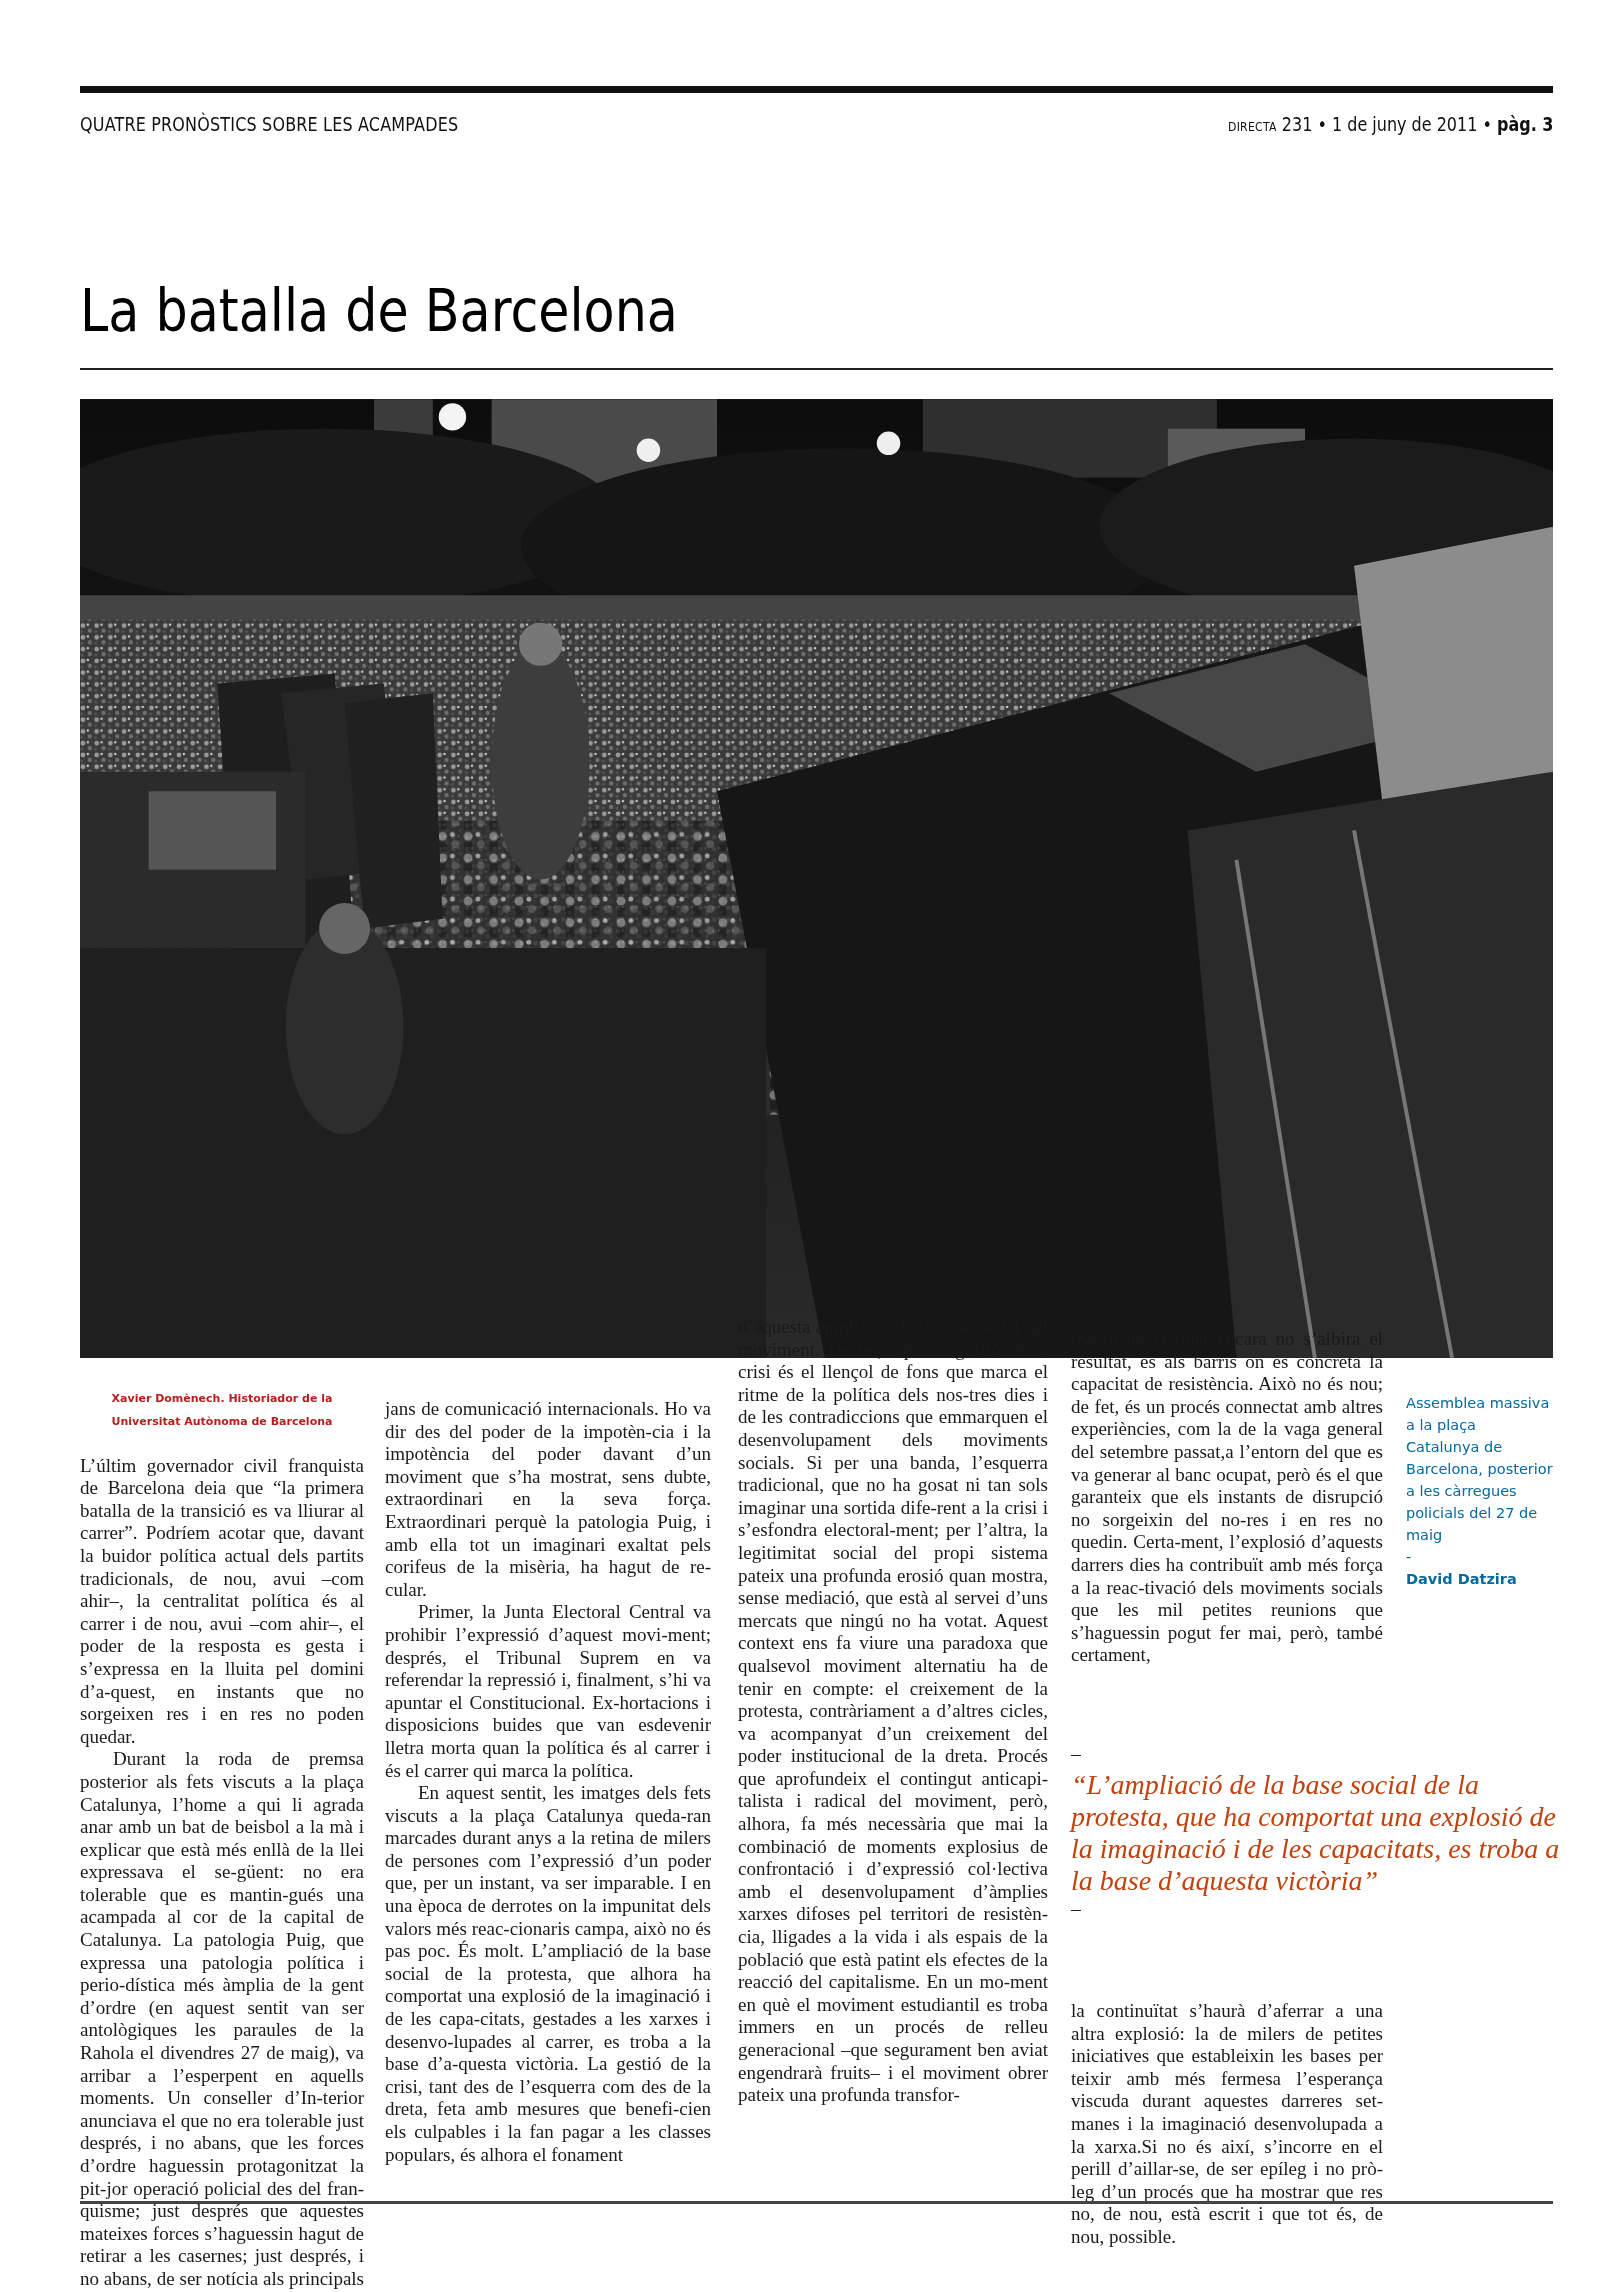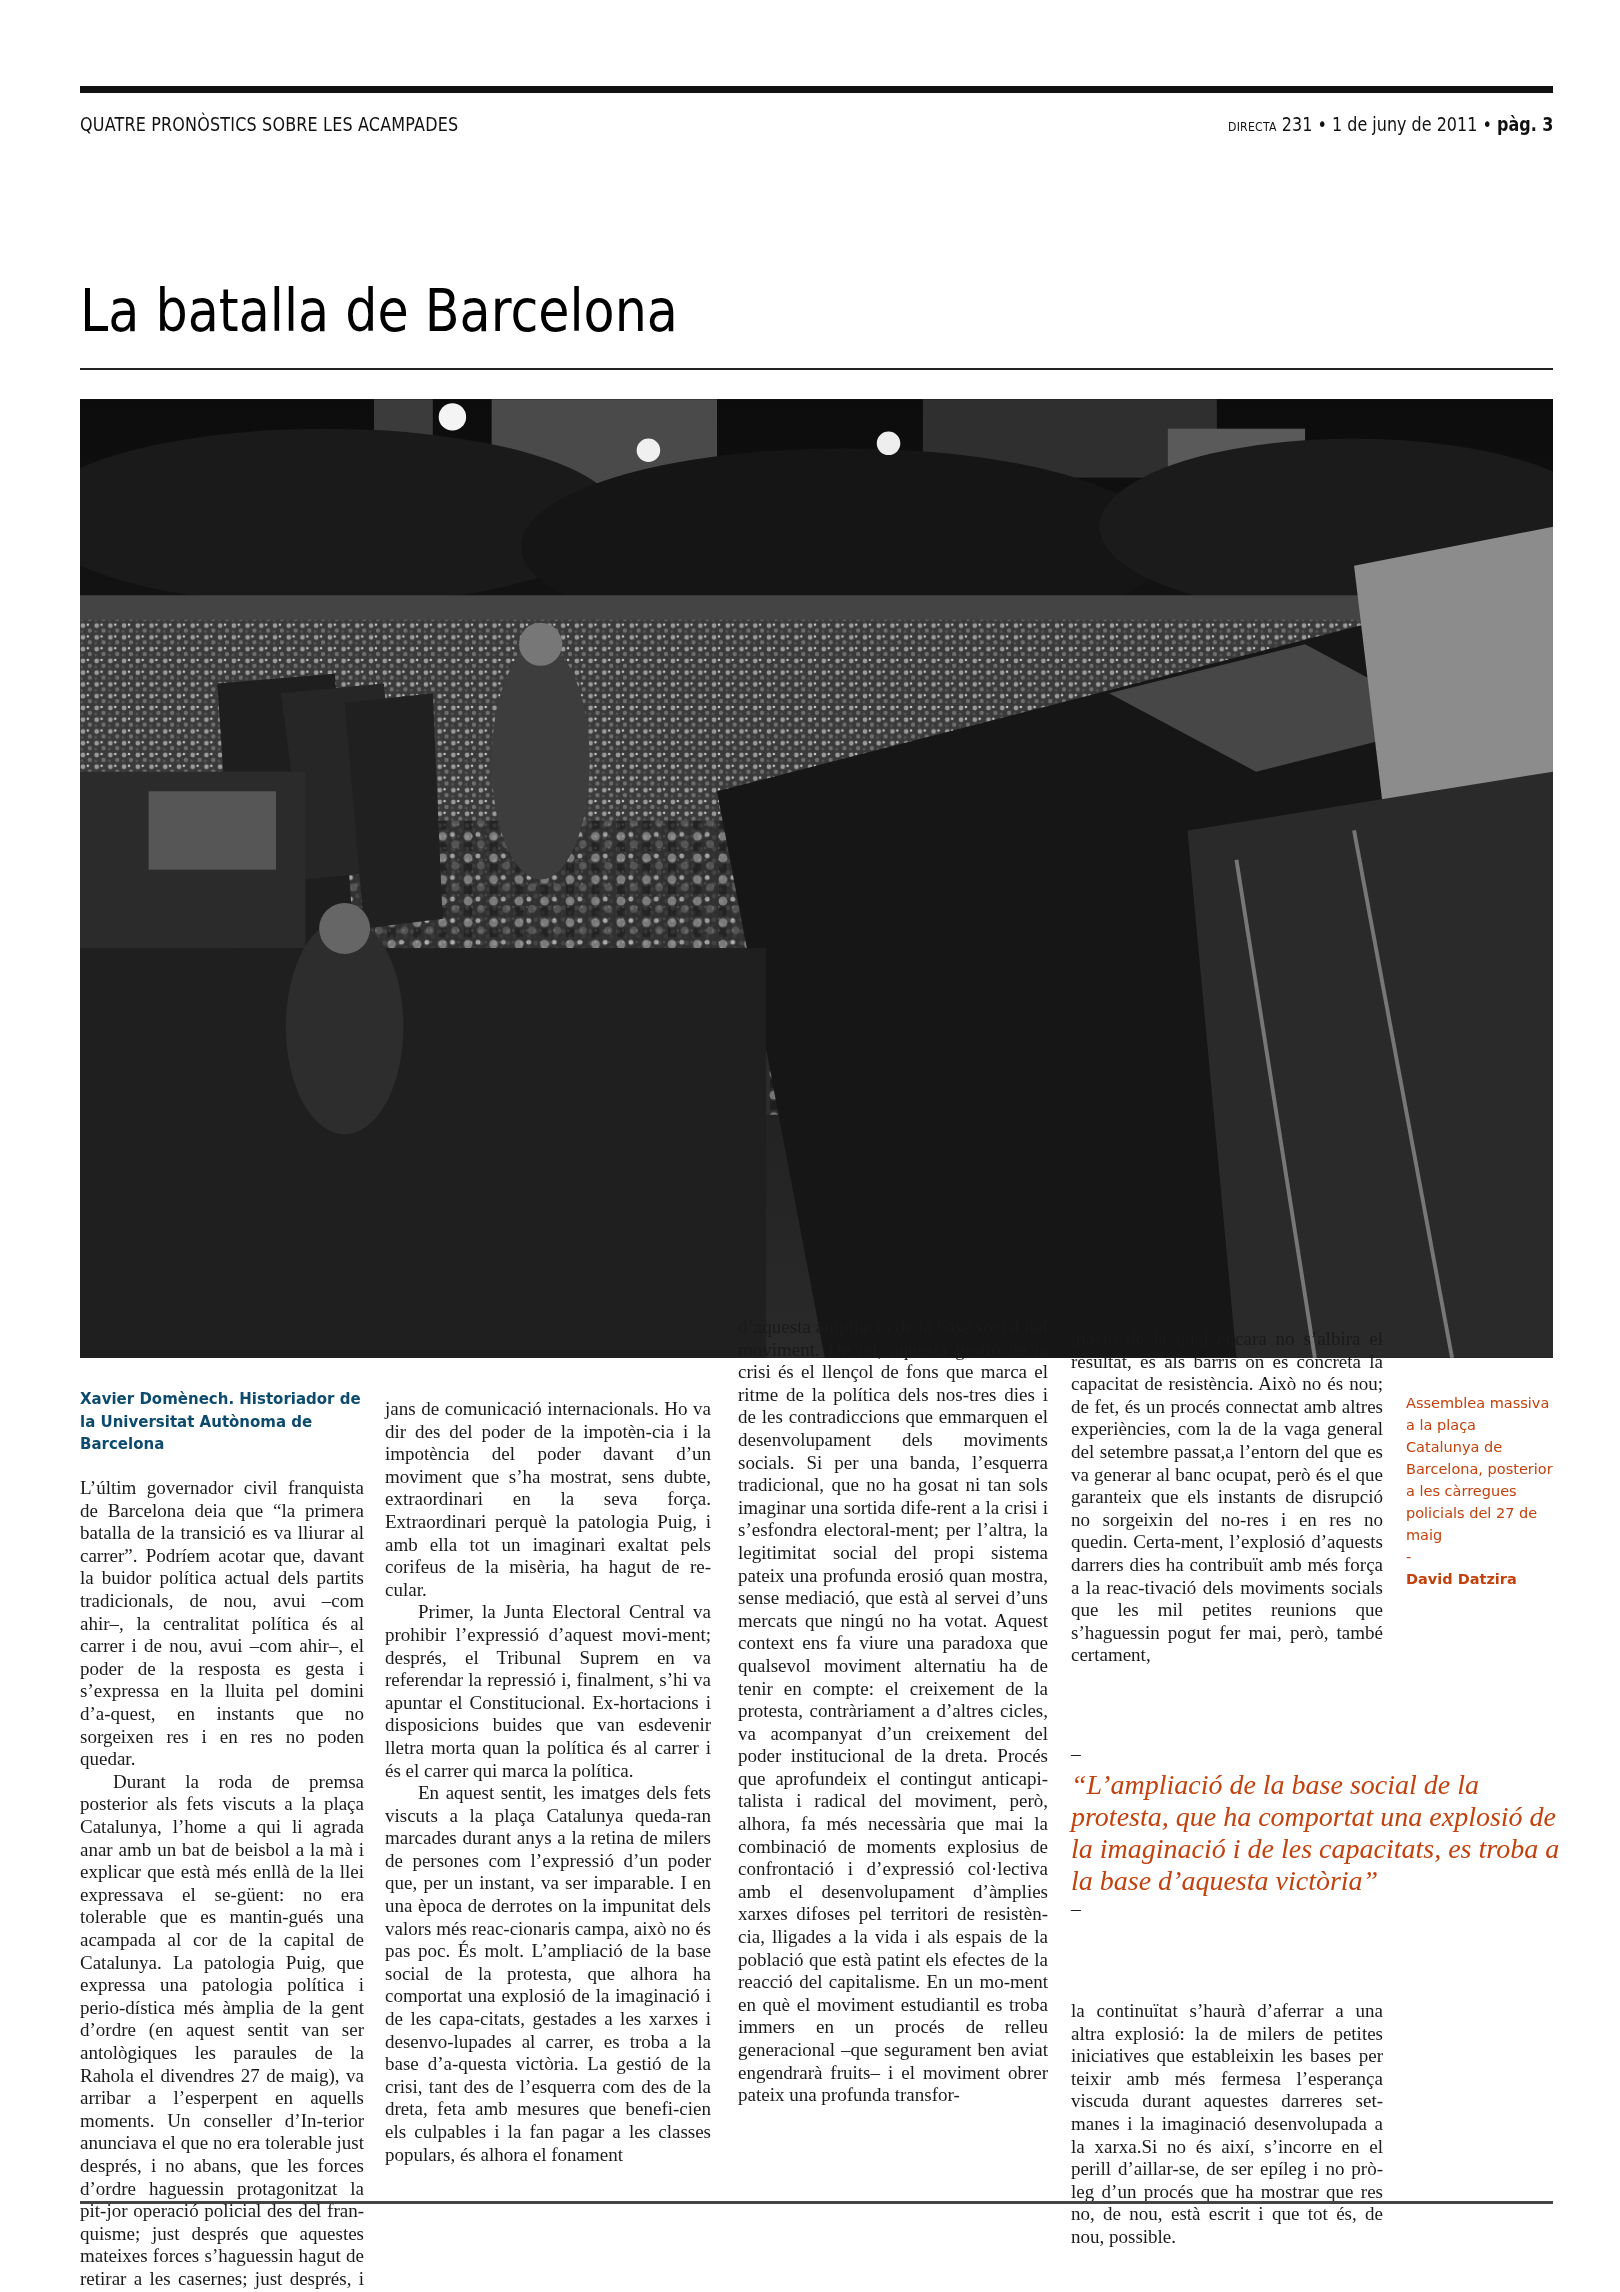--- a/index.html
+++ b/index.html
@@ -35,26 +35,26 @@
     }
     .photo svg { display: block; }
 
     .col {
       position: absolute; top: 1388px;
       font-size: 19px; line-height: 22.6px; text-align: justify; hyphens: manual; color: #1a1a1a;
     }
     .col p { margin: 0; }
     .col p.indent { text-indent: 33px; }
     .byline {
-      font-family: "DejaVu Sans", sans-serif; font-weight: bold; font-size: 15px; line-height: 22.5px;
-      text-align: left; margin-bottom: 21.6px !important; color: #0c4a6e;
+      font-family: "DejaVu Sans", sans-serif; font-weight: bold; font-size: 11px; line-height: 22.5px;
+      text-align: center; margin-bottom: 21.6px !important; color: #b91c1c;
     }
     .caption {
       position: absolute; left: 1406px; top: 1392px; width: 147px;
-      font-family: "DejaVu Sans", sans-serif; font-size: 14.5px; line-height: 22px; color: #c2410c;
+      font-family: "DejaVu Sans", sans-serif; font-size: 14.5px; line-height: 22px; color: #0369a1;
     }
     .caption .credit { font-weight: bold; }
     .pullquote {
       position: absolute; left: 1071px; top: 1747px; width: 490px;
     }
     .pullquote .dash { font-family: "Liberation Serif", serif; font-size: 19.6px; line-height: 13.7px; color:#111; }
     .pullquote .quote {
       font-family: "Liberation Serif", serif; font-style: italic; font-size: 28px; line-height: 32px;
       margin: 7.8px 0 5.9px 0; color: #c2410c;
     }

